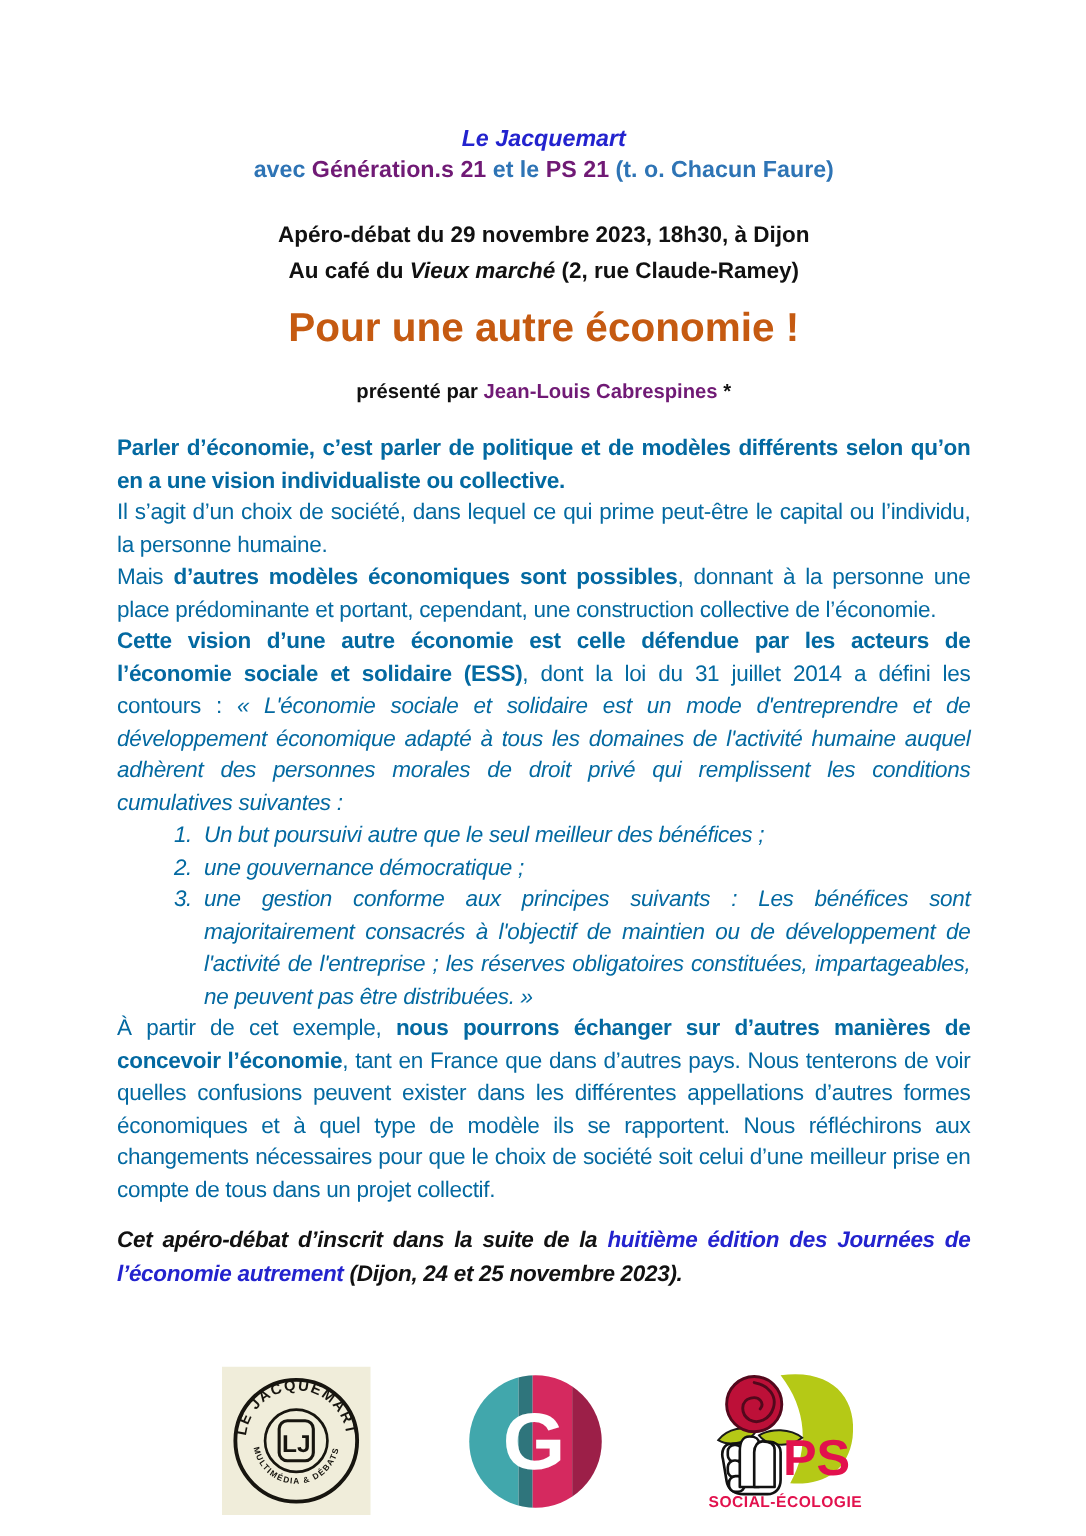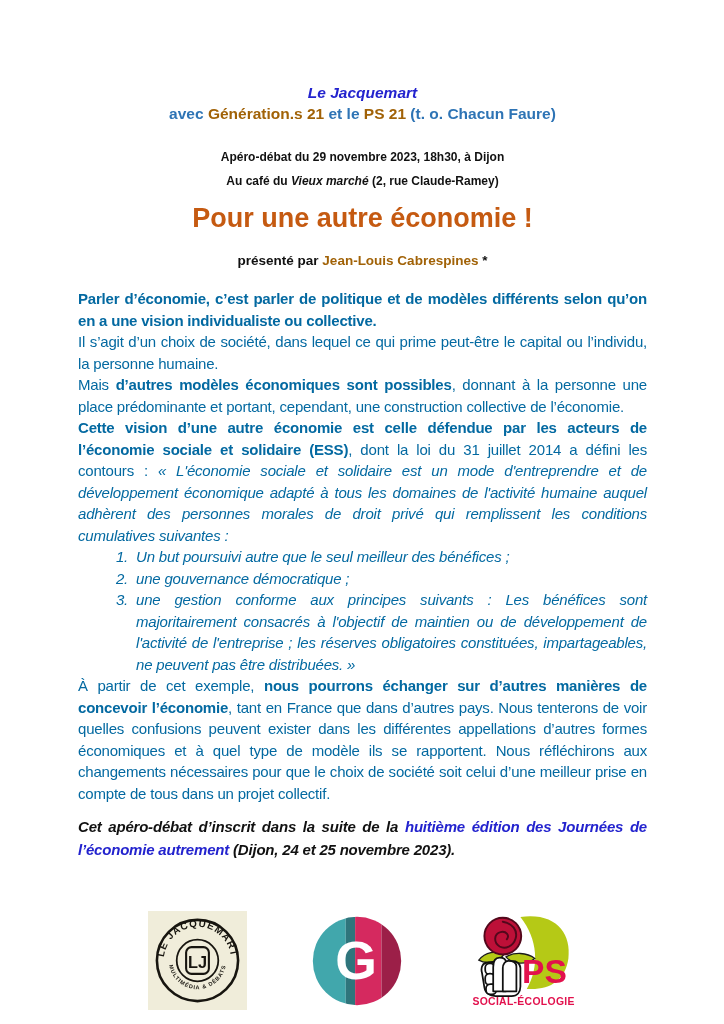--- a/index.html
+++ b/index.html
@@ -5,23 +5,23 @@
   * { margin:0; padding:0; box-sizing:border-box; }
   html,body { background:#888; }
   .page {
     width:724px; height:1024px; margin:0 auto; background:#ffffff;
     font-family:Liberation Sans, sans-serif; color:#1a1a1a;
     padding:84px 77px 0 78px; overflow:hidden; position:relative;
   }
   .center { text-align:center; }
   .org-line { font-size:15.5px; font-weight:bold; font-style:italic; color:#2323CE; margin-bottom:3px; }
   .with-line { font-size:15.5px; font-weight:bold; color:#2E74B5; }
-  .orange { color:#a16207; }
+  .orange { color:#701a75; }
   .event-block { margin-top:22px; }
-  .event-line { font-size:12px; font-weight:bold; line-height:24px; color:#111; }
+  .event-line { font-size:15px; font-weight:bold; line-height:24px; color:#111; }
   .venue-italic { font-style:italic; }
   .main-title { margin-top:8px; font-size:27px; font-weight:bold; color:#C55A11; line-height:34px; }
   .presenter-line { margin-top:18px; font-size:13.5px; font-weight:bold; color:#111; }
   .body-text {
     margin-top:20px; font-size:15px; line-height:21.5px;
     text-align:justify; letter-spacing:-0.2px; color:#0369a1;
   }
   .body-text p { margin:0; }
   .bold { font-weight:bold; }
   .italic { font-style:italic; }

